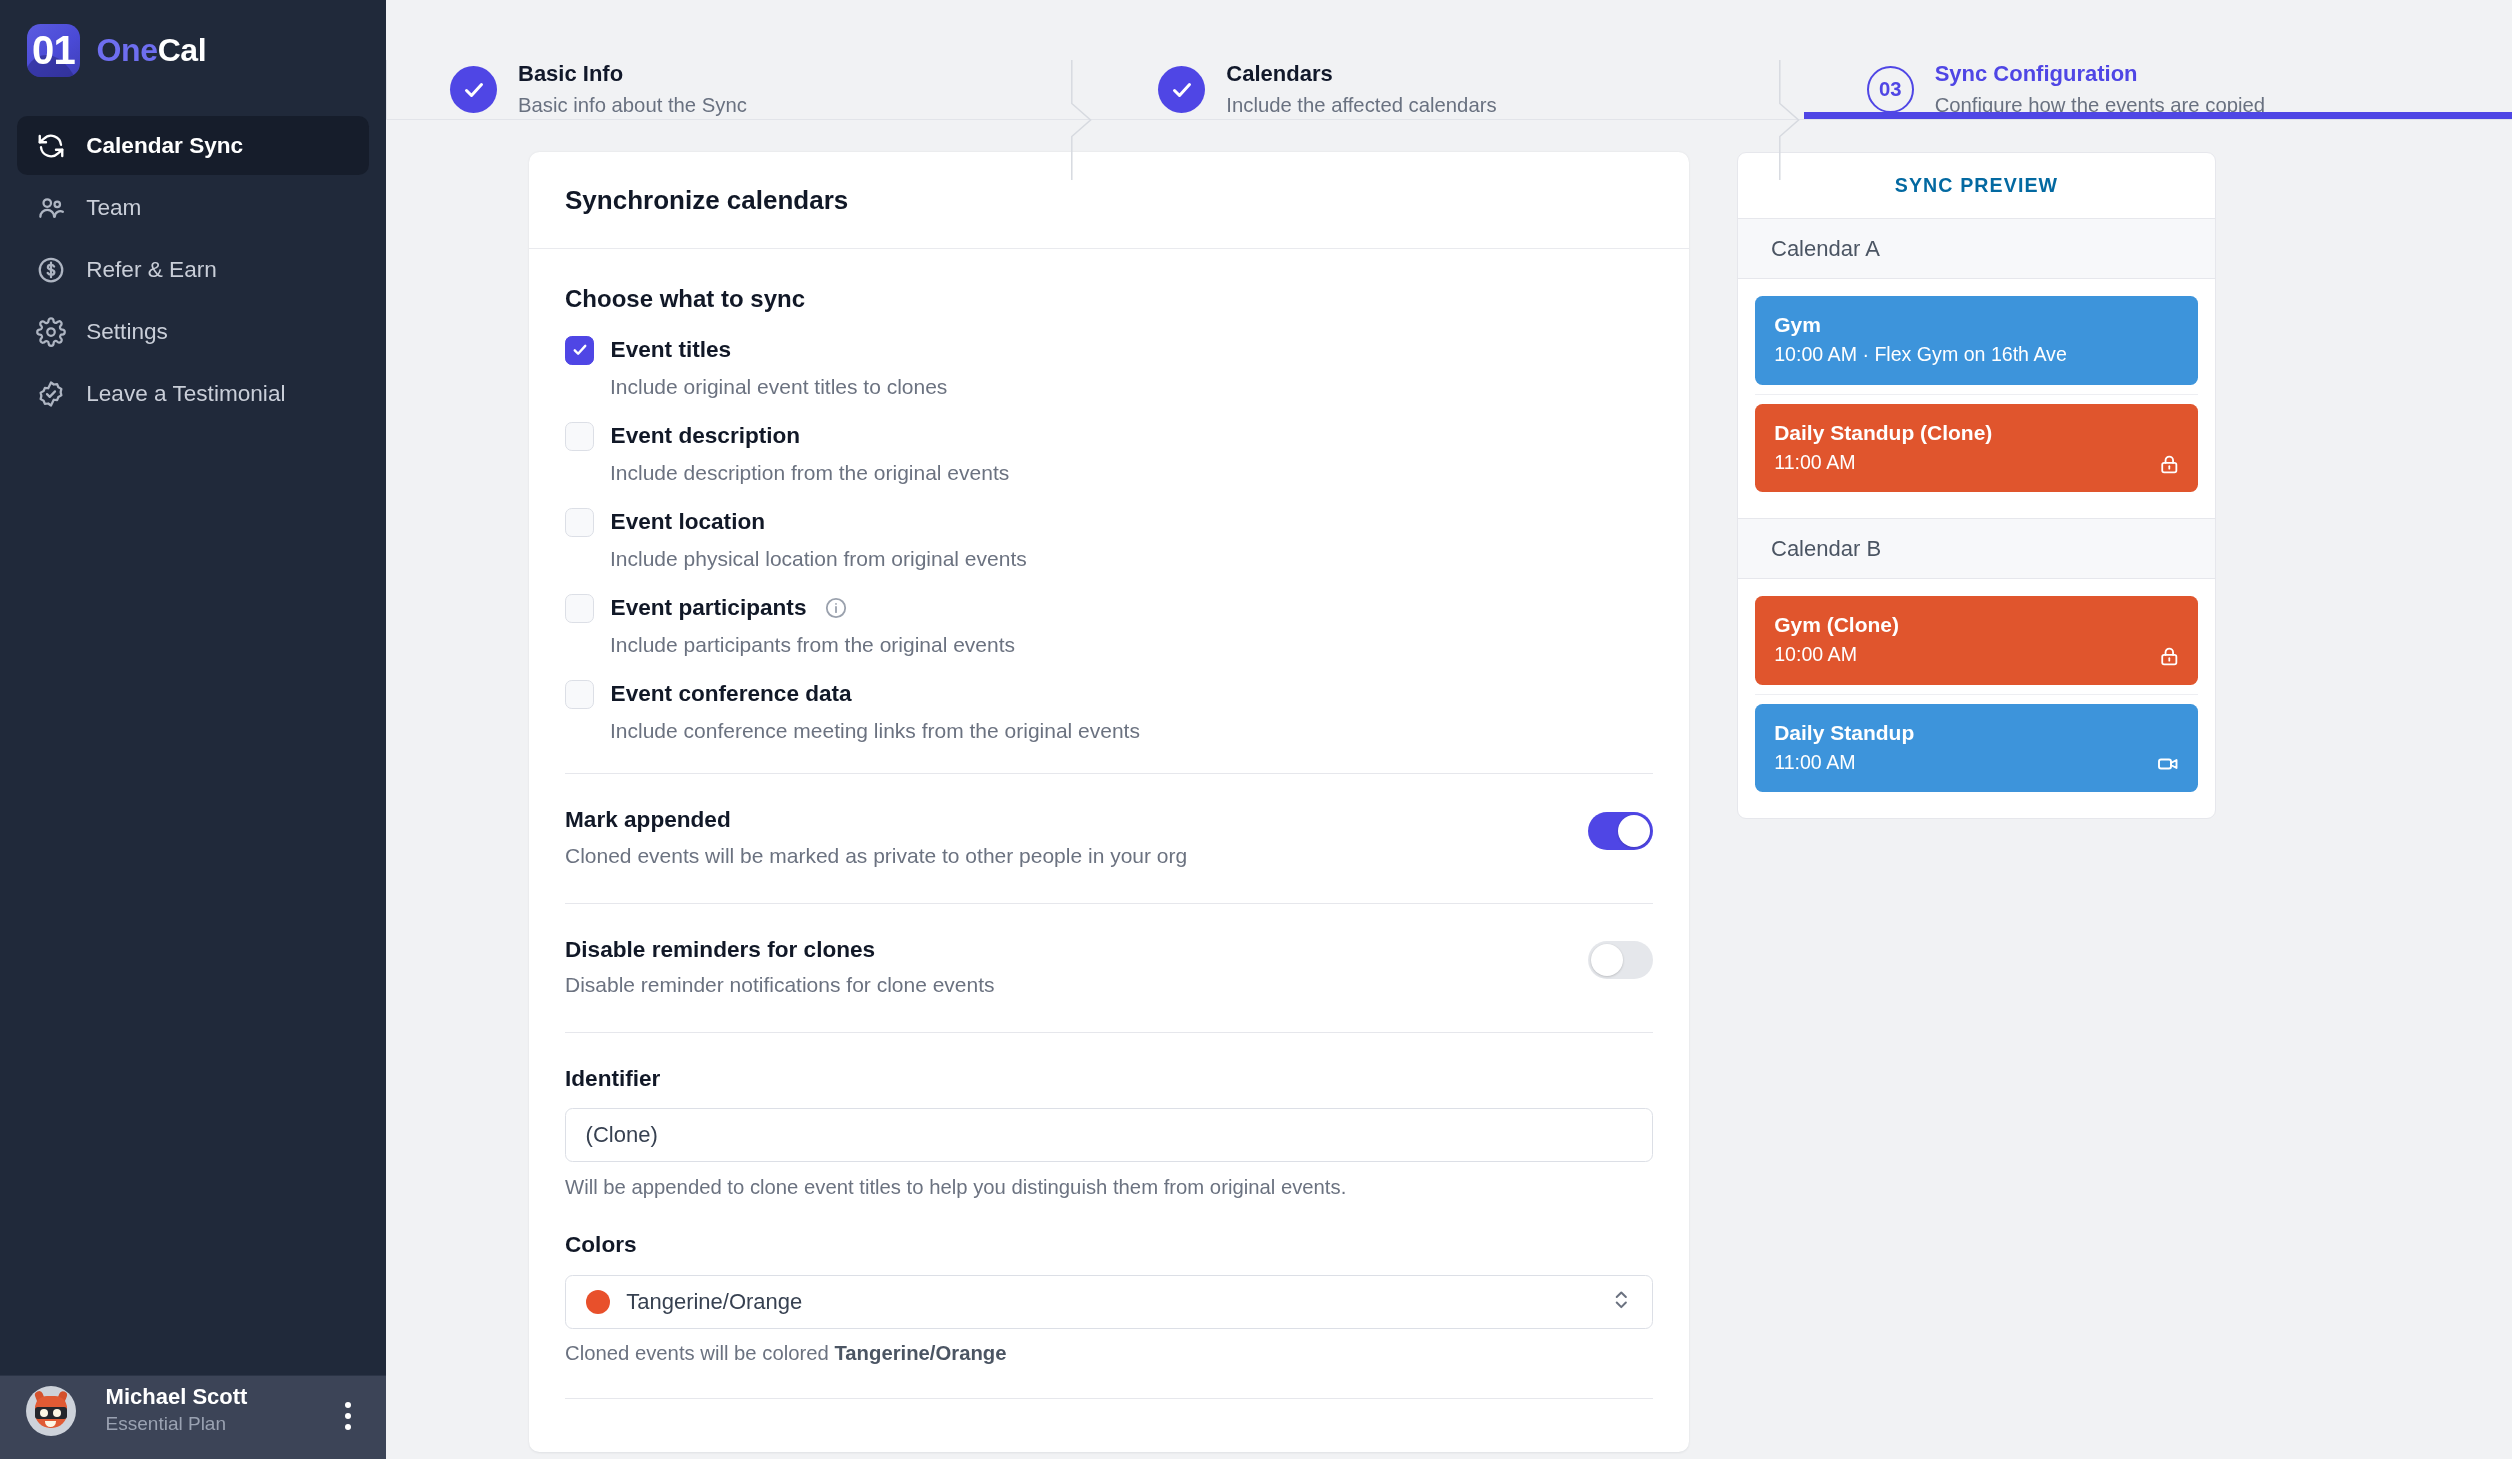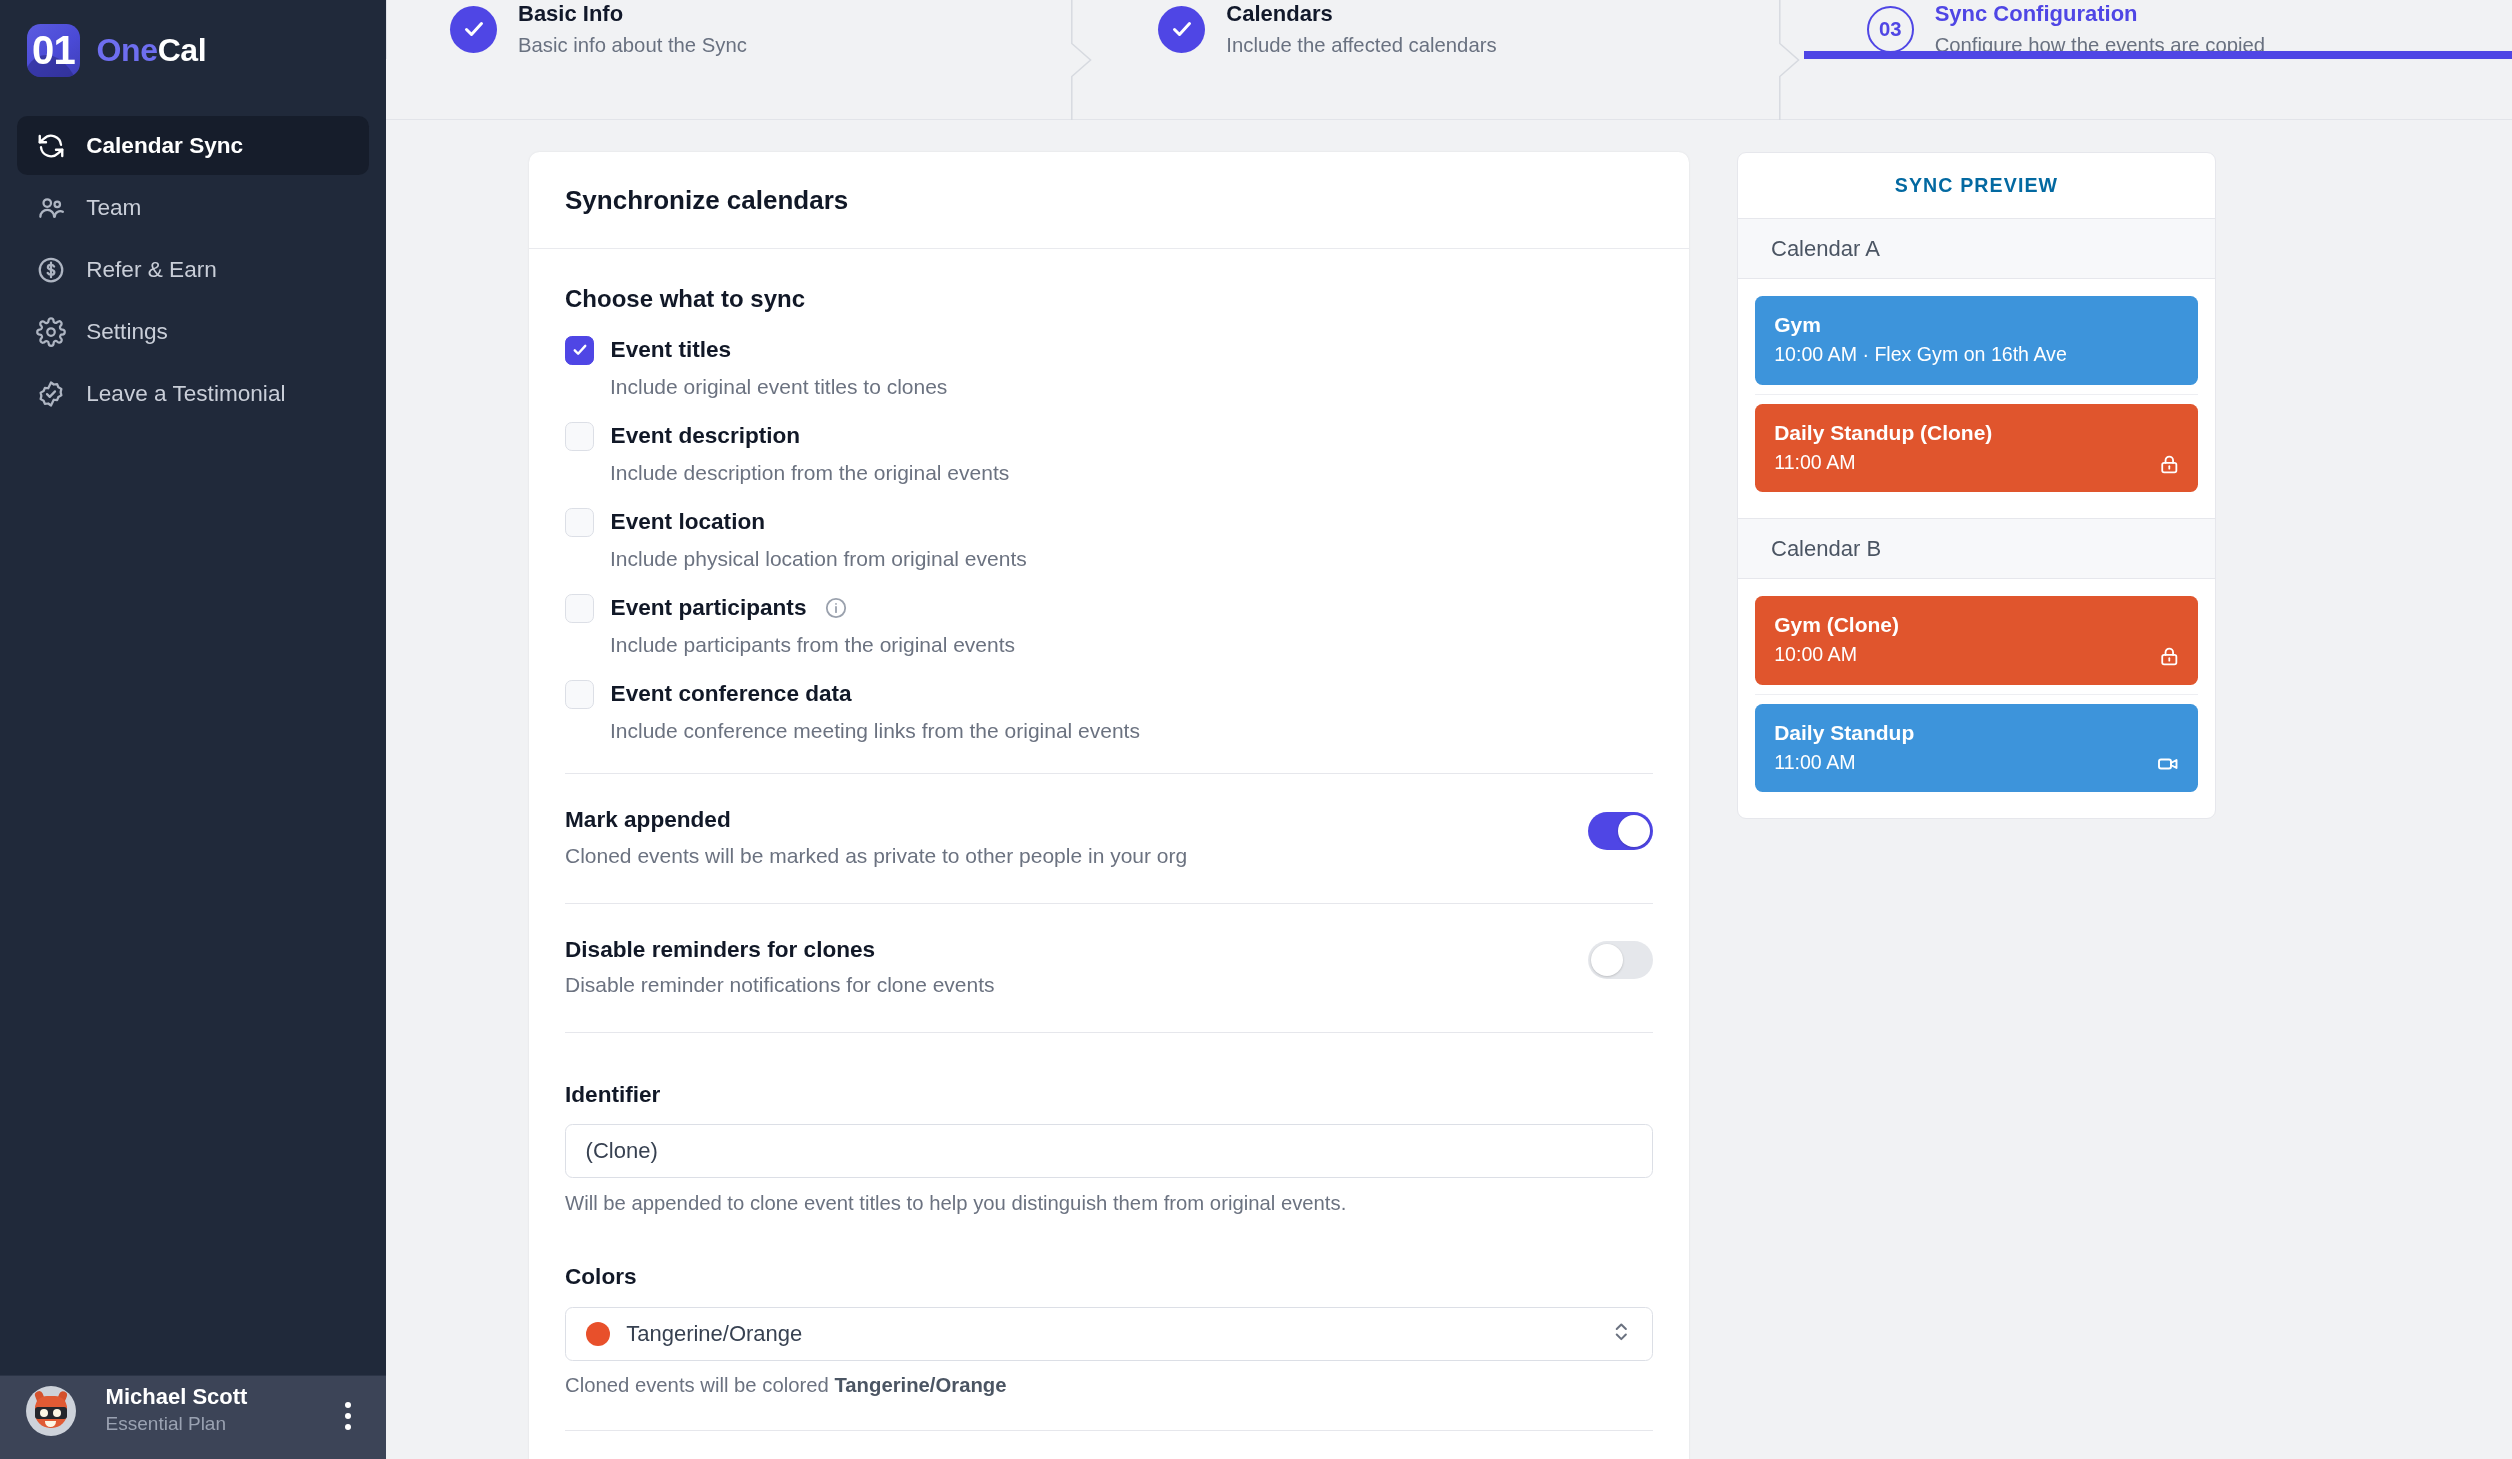--- a/index.html
+++ b/index.html
@@ -83,21 +83,21 @@
   .u-text{ flex:1 1 auto; }
   .kebab { display:flex; flex-direction:column; gap:5.3px; padding:6px 9px; cursor:pointer; }
   .kebab i { width:6px; height:6px; border-radius:50%; background:#ffffff; display:block; }
 
   
   .content { flex:1 1 auto; display:flex; flex-direction:column; min-width:0; }
 
   
   .stepper {
     height: 120px; min-height:120px; background:#f1f2f4;
-    display:flex; align-items:flex-start;
+    display:flex; align-items:flex-end;
     border-bottom: 0.8px solid #e2e4e9;
   }
   .step { flex:1 1 0; display:flex; align-items:center; gap:21px; padding: 0 0 0 63px; position:relative; }
   .step:first-child{ border-left: 0.8px solid #dfe1e6; }
   .step .bubble {
     width: 47px; height:47px; border-radius:50%; flex:0 0 47px;
     display:flex; align-items:center; justify-content:center;
   }
   .step.done .bubble { background:#4f46e5; }
   .step.current .bubble { background:transparent; border: 2.3px solid #4f46e5; }
@@ -149,21 +149,21 @@
     background:#e5e7eb; position:relative; cursor:pointer; transition: background .15s;
   }
   .switch.on { background:#4f46e5; }
   .switch .knob {
     position:absolute; top:3px; left:3px; width:32px; height:32px; border-radius:50%;
     background:#ffffff; box-shadow: 0 0.8px 2.3px rgba(0,0,0,.2);
   }
   .switch.on .knob { left: 30px; }
 
   .field { padding: 33px 0 0 0; }
-  .field-label { font-size:22.6px; font-weight:700; color:#111827; margin-bottom: 16.6px; margin-top: 16px; }
+  .field-label { font-size:22.6px; font-weight:700; color:#111827; margin-bottom: 16.6px; }
   .text-input {
     width:100%; height:54px; border:0.8px solid #dcdfe6; border-radius:7.5px;
     padding: 0 19.6px; font-size:22px; color:#374151; background:#ffffff;
     font-family:"Liberation Sans", sans-serif;
   }
   .field-help { font-size:20.3px; color:#6b7280; margin-top:13.6px; }
   .field-help b { font-weight:700; color:#4b5563; }
 
   .select-box {
     width:100%; height:54px; border:0.8px solid #dcdfe6; border-radius:7.5px; background:#fff;

